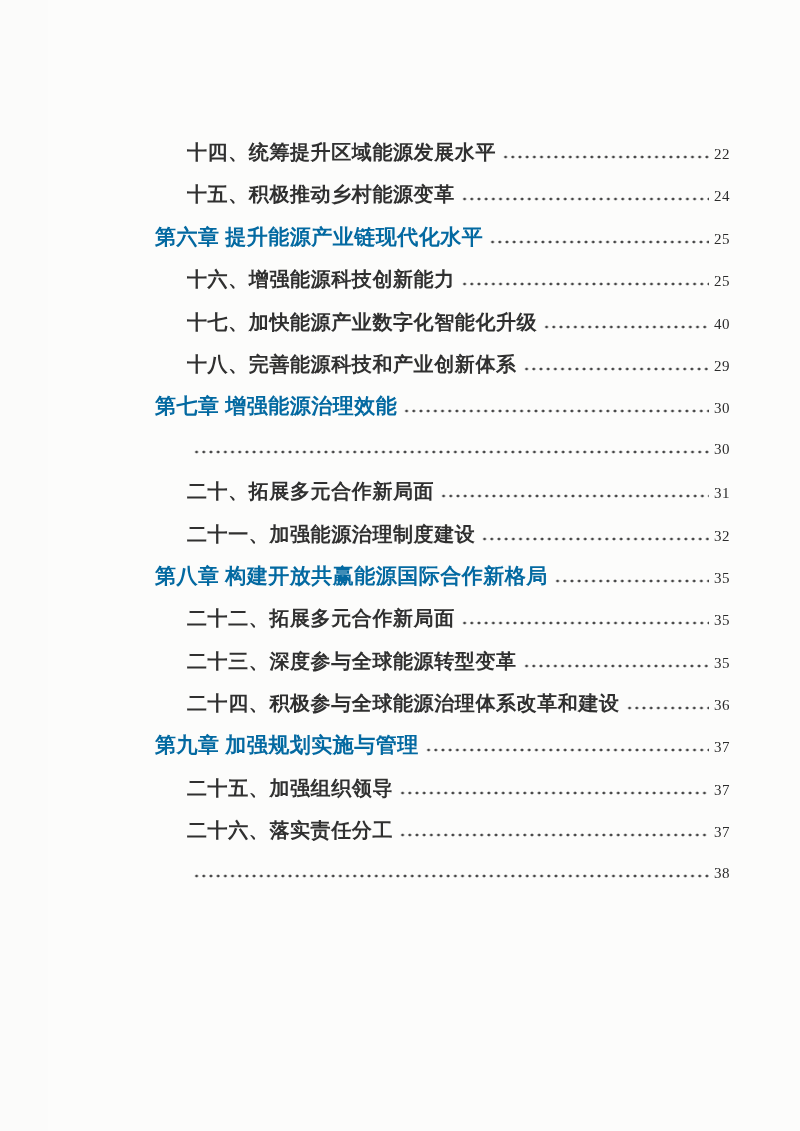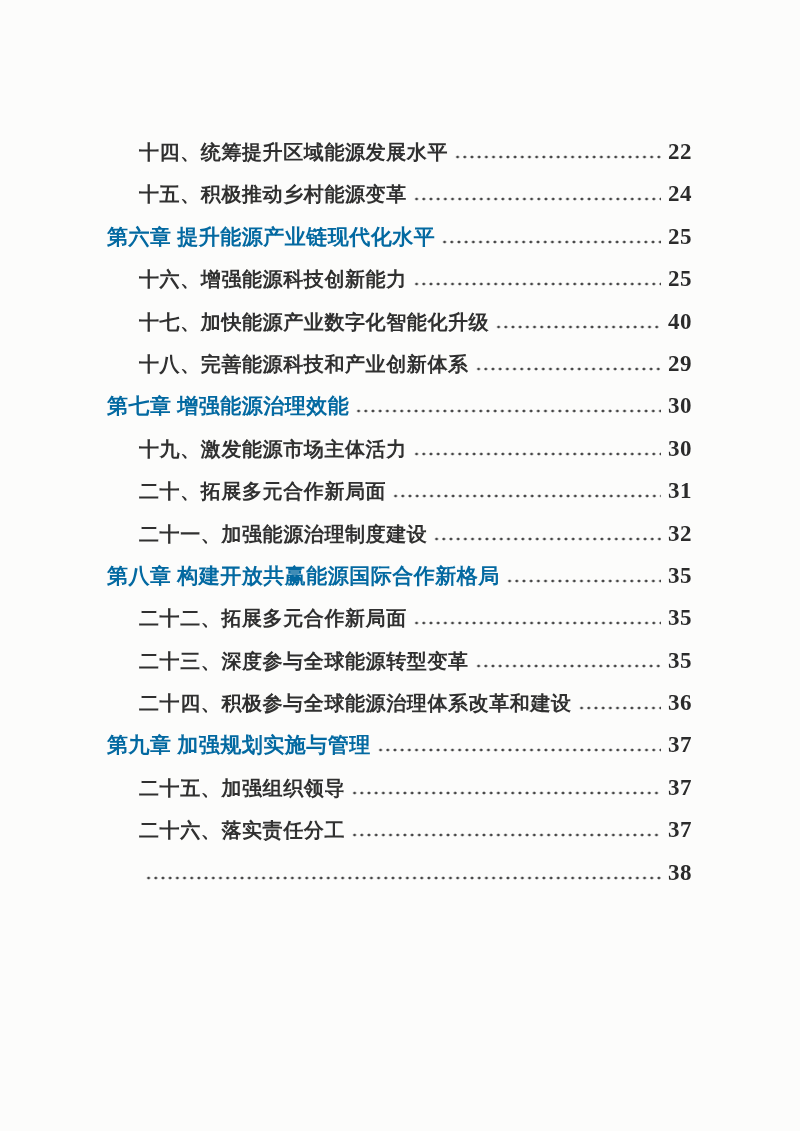--- a/index.html
+++ b/index.html
@@ -11,20 +11,21 @@
     height: 1131px;
     background: #fbfbfa;
     overflow: hidden;
     position: relative;
     font-family: "Liberation Sans", "DejaVu Sans", sans-serif;
   }
   .page {
     position: absolute;
     inset: 0;
     background: #fcfcfb;
+    margin-left: 48px;
   }
   .toc {
     position: absolute;
     left: 107px;
     top: 131px;
     width: 585px;
     color: #2d2d2d;
   }
   .row {
     display: flex;
@@ -54,26 +55,25 @@
     flex: 1 1 auto;
     height: 4px;
     margin: 0 5px 0 6px;
     background-image: radial-gradient(circle, #454545 1.15px, rgba(0,0,0,0) 1.7px);
     background-size: 7.2px 4px;
     background-repeat: repeat-x;
     background-position: left center;
   }
   .pagenum {
     font-family: "Liberation Serif", "DejaVu Serif", serif;
-    font-weight: 700;
-    font-size: 23px;
+    font-weight: 400;
+    font-size: 15px;
     letter-spacing: 0.5px;
     color: #2b2b2b;
     min-width: 26px;
-    text-align: right;
   }
 </style>
 </head>
 <body>
 
 <div class="page">
   <div class="toc" id="toc-list">
   <div class="row sub">
     <span class="label">十四、统筹提升区域能源发展水平</span>
     <span class="dots"></span>
@@ -110,21 +110,20 @@
     <span class="pagenum">29</span>
   </div>
 
   <div class="row chapter">
     <span class="label">第七章 增强能源治理效能</span>
     <span class="dots"></span>
     <span class="pagenum">30</span>
   </div>
 
   <div class="row sub">
-    <span class="label">十九、激发能源市场主体活力</span>
     <span class="dots"></span>
     <span class="pagenum">30</span>
   </div>
 
   <div class="row sub">
     <span class="label">二十、拓展多元合作新局面</span>
     <span class="dots"></span>
     <span class="pagenum">31</span>
   </div>
 

